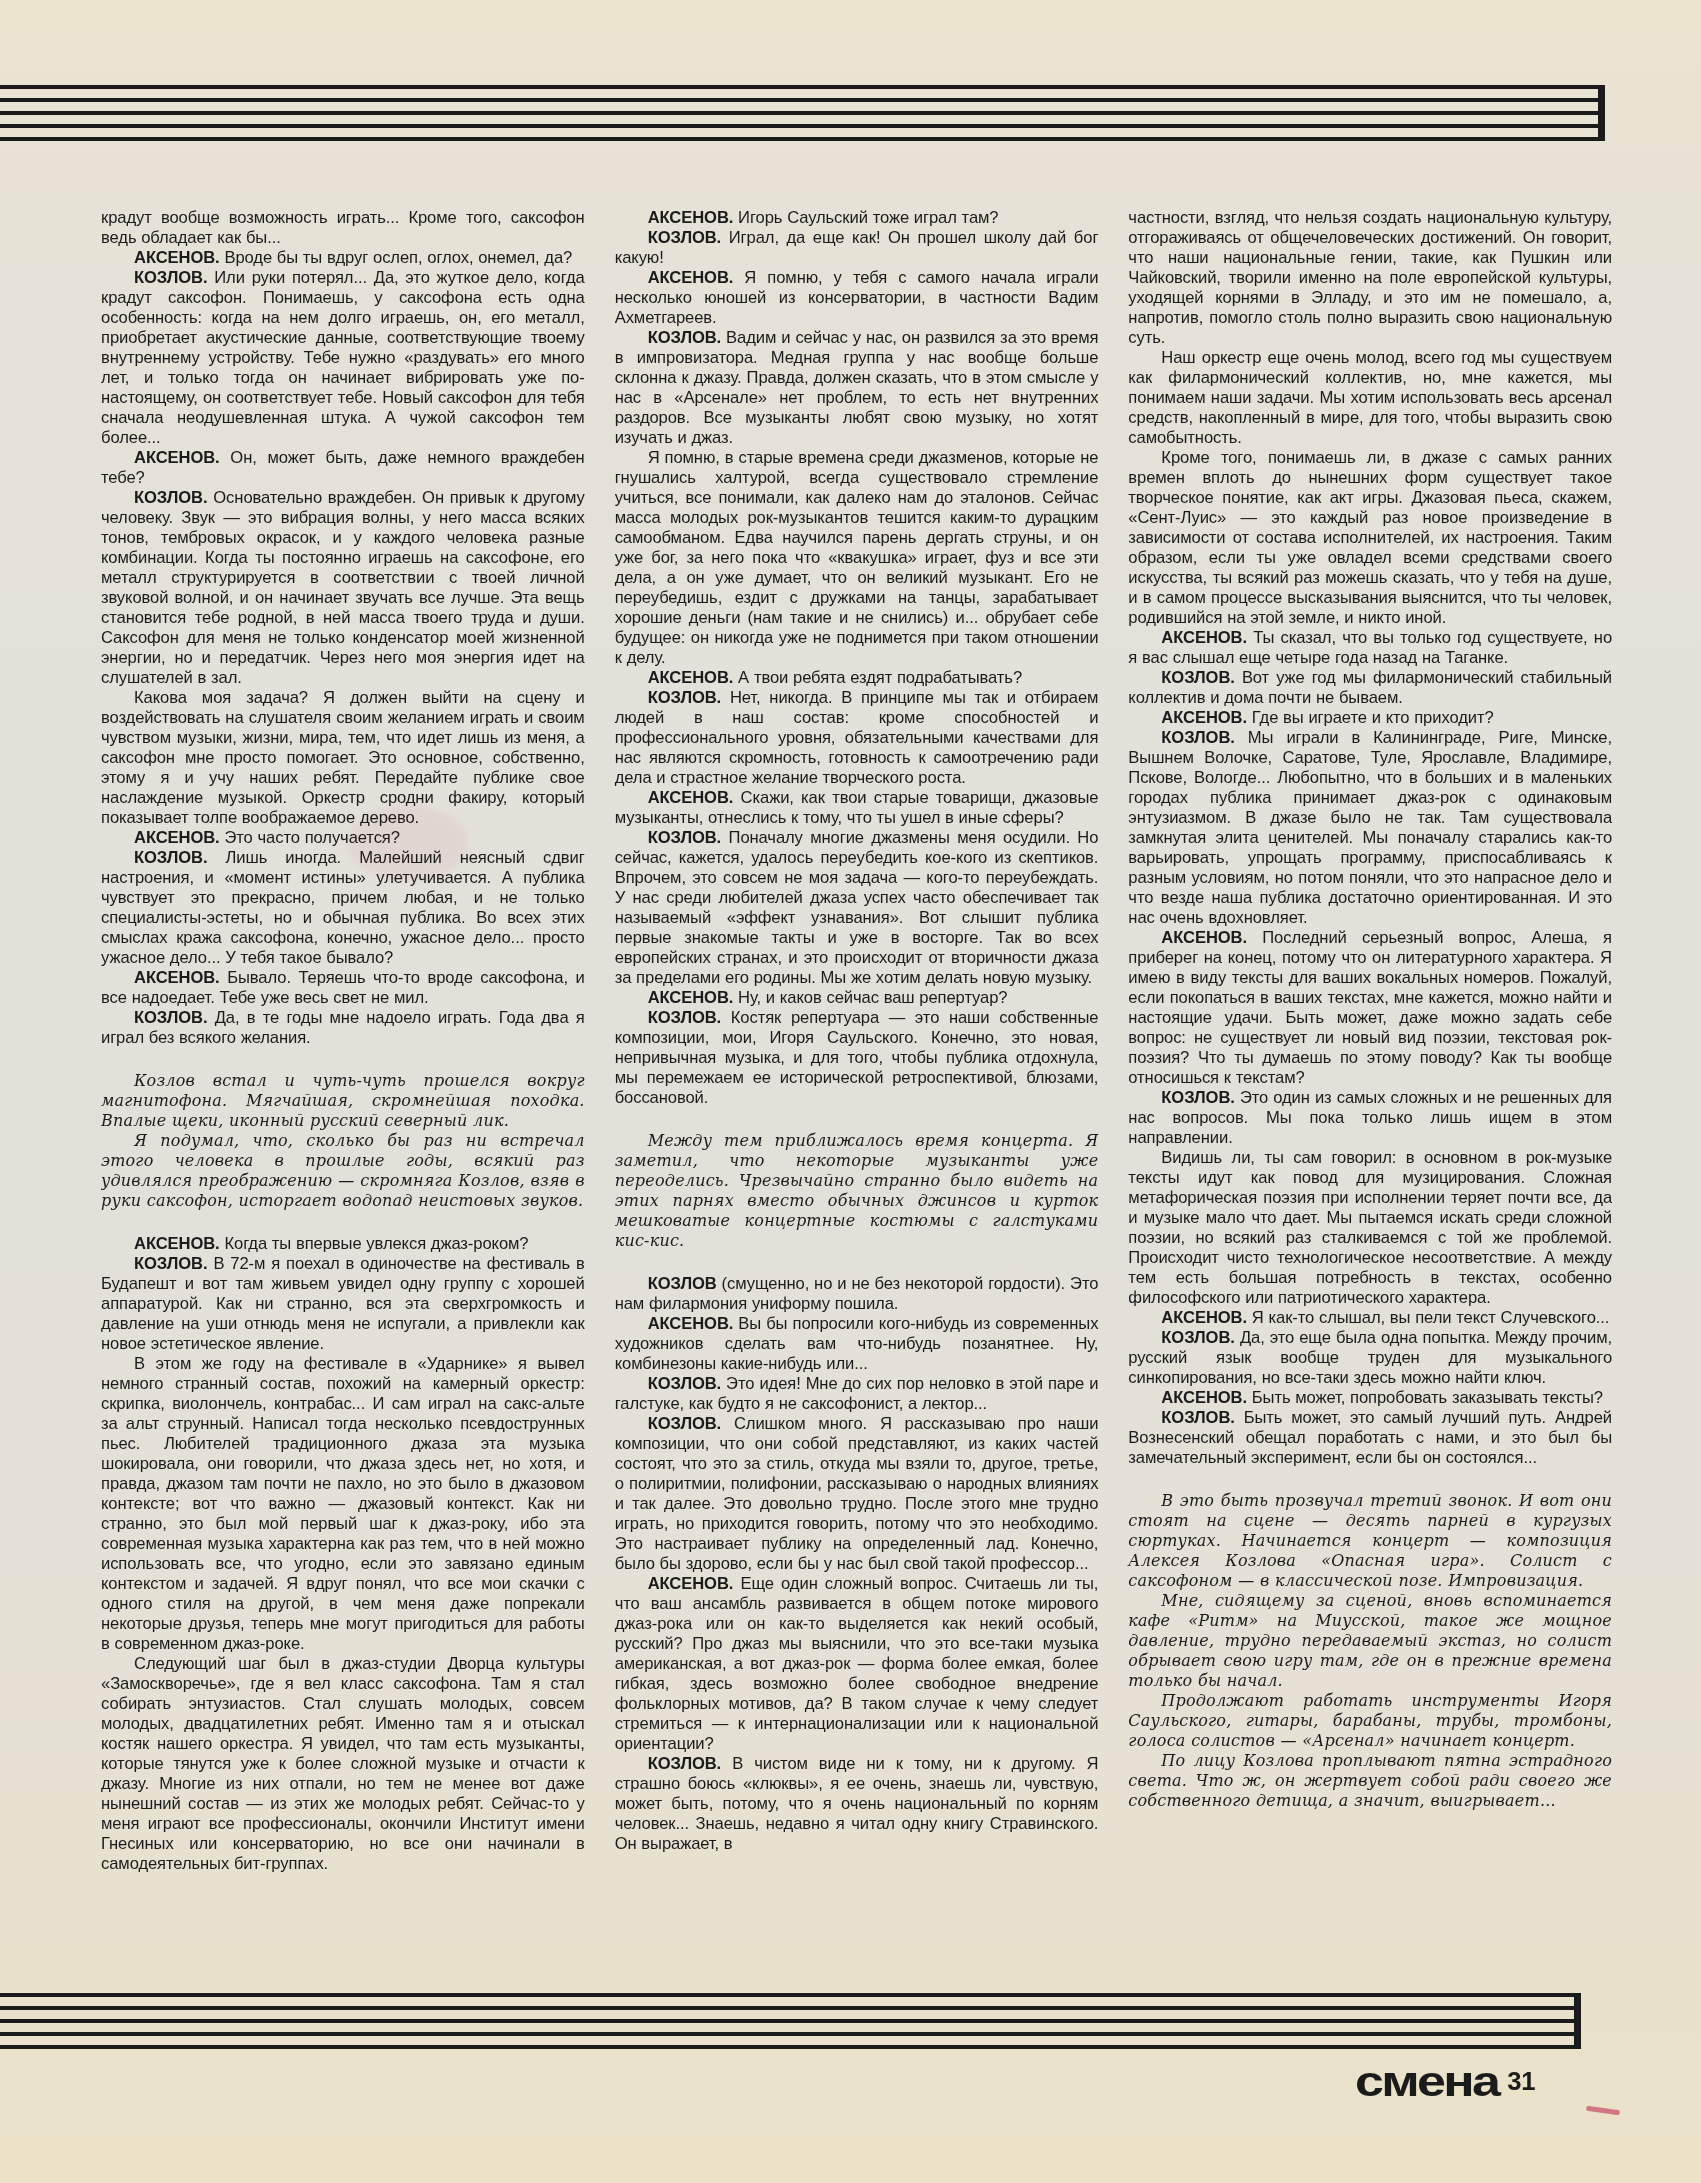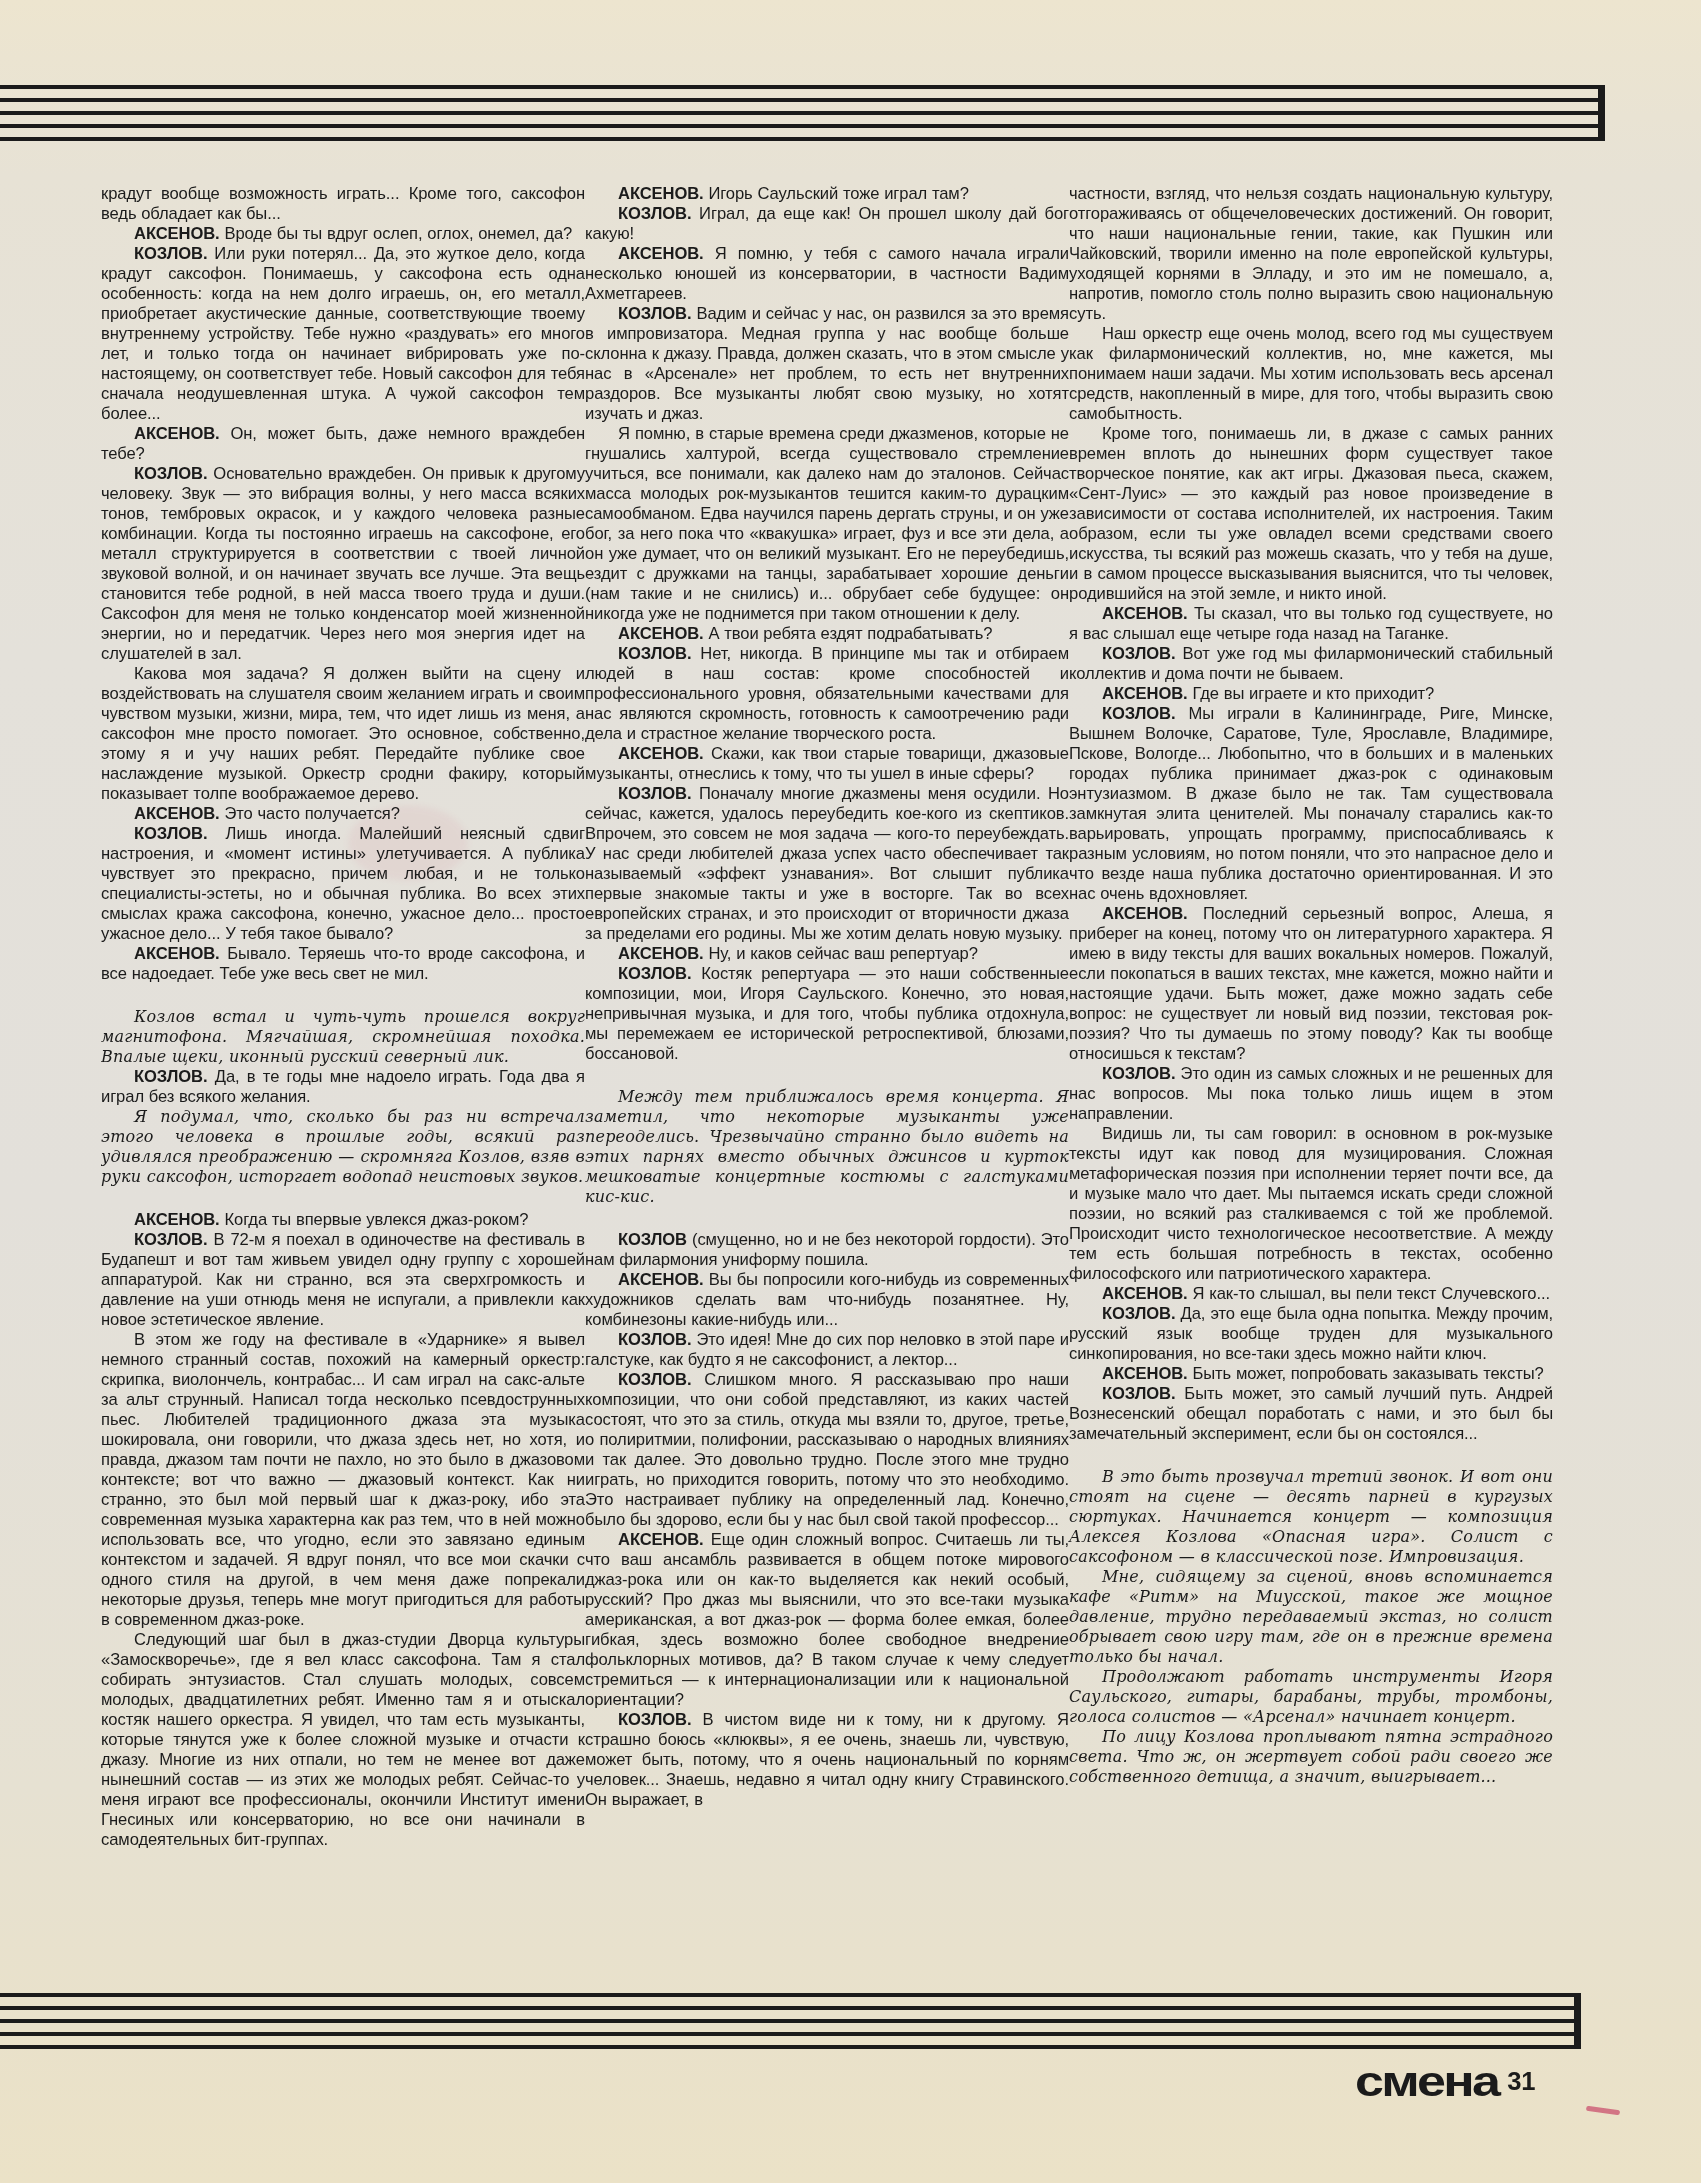--- a/index.html
+++ b/index.html
@@ -26,23 +26,23 @@
     position: absolute; right: 0; top: 0; width: 7px; height: 100%;
     background: var(--ink, #1b1b1b);
   }
   .staff-top    { top: 85px;  width: 1605px; height: 56px; }
   .staff-bottom { top: 1993px; width: 1581px; height: 55px; }
   .staff .l0 { top: 0; } .staff .l1 { top: 13px; } .staff .l2 { top: 26px; }
   .staff .l3 { top: 39px; } .staff .l4 { top: 52px; height: 3.8px; }
 
   
   .columns {
-    position: absolute; left: 101px; top: 184px;
+    position: absolute; left: 101px; top: 208px;
     width: 1511px; height: 1794px;
-    display: flex; overflow: hidden;
+    display: flex; gap: 30px; overflow: hidden;
   }
   .col { width: 484px; }
   .para {
     margin: 0;
     text-indent: 33px;
     text-align: justify;
     font-size: 16.6px;
     line-height: 20px;
     letter-spacing: -0.1px;
     word-spacing: 0.3px;
@@ -116,22 +116,22 @@
     <div class="col">
         <p class="para noindent">крадут вообще возможность играть... Кроме того, саксофон ведь обладает как бы...</p>
         <p class="para"><b>АКСЕНОВ.</b> Вроде бы ты вдруг ослеп, оглох, онемел, да?</p>
         <p class="para"><b>КОЗЛОВ.</b> Или руки потерял... Да, это жуткое дело, когда крадут саксофон. Понимаешь, у саксофона есть одна особенность: когда на нем долго играешь, он, его металл, приобретает акустические данные, соответствующие твоему внутреннему устройству. Тебе нужно «раздувать» его много лет, и только тогда он начинает вибрировать уже по-настоящему, он соответствует тебе. Новый саксофон для тебя сначала неодушевленная штука. А чужой саксофон тем более...</p>
         <p class="para"><b>АКСЕНОВ.</b> Он, может быть, даже немного враждебен тебе?</p>
         <p class="para"><b>КОЗЛОВ.</b> Основательно враждебен. Он привык к другому человеку. Звук — это вибрация волны, у него масса всяких тонов, тембровых окрасок, и у каждого человека разные комбинации. Когда ты постоянно играешь на саксофоне, его металл структурируется в соответствии с твоей личной звуковой волной, и он начинает звучать все лучше. Эта вещь становится тебе родной, в ней масса твоего труда и души. Саксофон для меня не только конденсатор моей жизненной энергии, но и передатчик. Через него моя энергия идет на слушателей в зал.</p>
         <p class="para">Какова моя задача? Я должен выйти на сцену и воздействовать на слушателя своим желанием играть и своим чувством музыки, жизни, мира, тем, что идет лишь из меня, а саксофон мне просто помогает. Это основное, собственно, этому я и учу наших ребят. Передайте публике свое наслаждение музыкой. Оркестр сродни факиру, который показывает толпе воображаемое дерево.</p>
         <p class="para"><b>АКСЕНОВ.</b> Это часто получается?</p>
         <p class="para"><b>КОЗЛОВ.</b> Лишь иногда. Малейший неясный сдвиг настроения, и «момент истины» улетучивается. А публика чувствует это прекрасно, причем любая, и не только специалисты-эстеты, но и обычная публика. Во всех этих смыслах кража саксофона, конечно, ужасное дело... просто ужасное дело... У тебя такое бывало?</p>
         <p class="para"><b>АКСЕНОВ.</b> Бывало. Теряешь что-то вроде саксофона, и все надоедает. Тебе уже весь свет не мил.</p>
+        <p class="para"><b>КОЗЛОВ.</b> Да, в те годы мне надоело играть. Года два я играл без всякого желания.</p>
         <p class="para italic gap">Козлов встал и чуть-чуть прошелся вокруг магнитофона. Мягчайшая, скромнейшая походка. Впалые щеки, иконный русский северный лик.</p>
-        <p class="para"><b>КОЗЛОВ.</b> Да, в те годы мне надоело играть. Года два я играл без всякого желания.</p>
         <p class="para italic">Я подумал, что, сколько бы раз ни встречал этого человека в прошлые годы, всякий раз удивлялся преображению — скромняга Козлов, взяв в руки саксофон, исторгает водопад неистовых звуков.</p>
         <p class="para gap"><b>АКСЕНОВ.</b> Когда ты впервые увлекся джаз-роком?</p>
         <p class="para"><b>КОЗЛОВ.</b> В 72-м я поехал в одиночестве на фестиваль в Будапешт и вот там живьем увидел одну группу с хорошей аппаратурой. Как ни странно, вся эта сверхгромкость и давление на уши отнюдь меня не испугали, а привлекли как новое эстетическое явление.</p>
         <p class="para">В этом же году на фестивале в «Ударнике» я вывел немного странный состав, похожий на камерный оркестр: скрипка, виолончель, контрабас... И сам играл на сакс-альте за альт струнный. Написал тогда несколько псевдострунных пьес. Любителей традиционного джаза эта музыка шокировала, они говорили, что джаза здесь нет, но хотя, и правда, джазом там почти не пахло, но это было в джазовом контексте; вот что важно — джазовый контекст. Как ни странно, это был мой первый шаг к джаз-року, ибо эта современная музыка характерна как раз тем, что в ней можно использовать все, что угодно, если это завязано единым контекстом и задачей. Я вдруг понял, что все мои скачки с одного стиля на другой, в чем меня даже попрекали некоторые друзья, теперь мне могут пригодиться для работы в современном джаз-роке.</p>
         <p class="para">Следующий шаг был в джаз-студии Дворца культуры «Замоскворечье», где я вел класс саксофона. Там я стал собирать энтузиастов. Стал слушать молодых, совсем молодых, двадцатилетних ребят. Именно там я и отыскал костяк нашего оркестра. Я увидел, что там есть музыканты, которые тянутся уже к более сложной музыке и отчасти к джазу. Многие из них отпали, но тем не менее вот даже нынешний состав — из этих же молодых ребят. Сейчас-то у меня играют все профессионалы, окончили Институт имени Гнесиных или консерваторию, но все они начинали в самодеятельных бит-группах.</p>
       </div>
     <div class="col">
         <p class="para"><b>АКСЕНОВ.</b> Игорь Саульский тоже играл там?</p>
         <p class="para"><b>КОЗЛОВ.</b> Играл, да еще как! Он прошел школу дай бог какую!</p>
         <p class="para"><b>АКСЕНОВ.</b> Я помню, у тебя с самого начала играли несколько юношей из консерватории, в частности Вадим Ахметгареев.</p>

